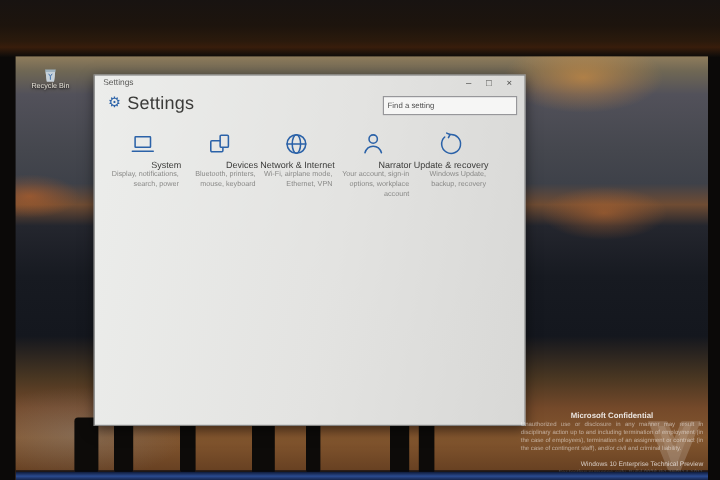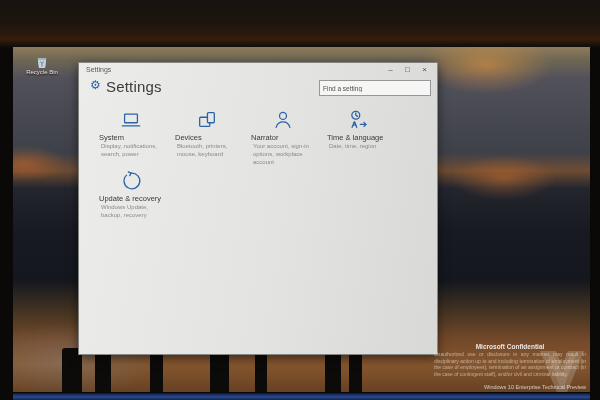--- a/index.html
+++ b/index.html
@@ -61,21 +61,21 @@
   .app-title{position:absolute;left:27px;top:2px;font-size:15px;color:#3c3c3a;letter-spacing:.2px}
   .search{
     position:absolute;right:6px;top:4px;width:104px;height:12px;
     font-size:6.5px;padding:1px 3px;color:#555;
     background:#f6f6f5;border:1px solid #97979a;outline:none;
     font-family:"Liberation Sans",sans-serif;
   }
   .search::placeholder{color:#4f4f4f;opacity:1}
   
   .grid{position:absolute;left:8px;top:46px;width:336px;display:flex;flex-wrap:wrap}
-  .tile{width:64px;margin:0 0 4px 12px;text-align:left;cursor:default}
+  .tile{width:64px;margin:0 0 4px 0;text-align:right;cursor:default}
   .tile svg{display:block;margin:0 auto 2px auto;stroke:#2b62a8;fill:none;stroke-width:1.4;stroke-linecap:round;stroke-linejoin:round}
   .tile .fillbg{fill:#e7e7e5}
   .t-label{font-size:7.5px;color:#3a3a38;line-height:1.2}
   .t-sub{font-size:6px;color:#8a8a88;line-height:1.3;margin-top:1px;padding:0 2px}
 </style>
 </head>
 <body>
 
 <div class="bezel-top"></div>
 
@@ -128,41 +128,40 @@
 
       <div class="tile">
         <svg width="22" height="22" viewBox="0 0 24 24">
           <rect x="4" y="9" width="11" height="10" rx="1"></rect>
           <rect class="fillbg" x="12.5" y="4" width="7.5" height="11" rx="1"></rect>
         </svg>
         <div class="t-label">Devices</div>
         <div class="t-sub">Bluetooth, printers, mouse, keyboard</div>
       </div>
 
+      <div class="tile">
+        <svg width="22" height="22" viewBox="0 0 24 24">
+          <circle cx="12" cy="12" r="8.5"></circle>
+            <ellipse cx="12" cy="12" rx="3.8" ry="8.5"></ellipse>
+            <path d="M3.5 12h17"></path>
+        </svg>
+        <div class="t-label">Network &amp; Internet</div>
+        <div class="t-sub">Wi-Fi, airplane mode, Ethernet, VPN</div>
+      </div>
 
 
       <div class="tile">
         <svg width="22" height="22" viewBox="0 0 24 24">
           <circle cx="12" cy="7.5" r="3.8"></circle>
             <path d="M4.5 20c1.2-4 4-6 7.5-6s6.3 2 7.5 6"></path>
         </svg>
         <div class="t-label">Narrator</div>
         <div class="t-sub">Your account, sign-in options, workplace account</div>
       </div>
 
-      <div class="tile">
-        <svg width="22" height="22" viewBox="0 0 24 24">
-          <circle cx="8.5" cy="6.8" r="4.3"></circle>
-            <path d="M8.5 4.4v2.4l1.9 1.2"></path>
-          <path d="M4.5 20l2.3-6h.4l2.3 6M5.6 17.6h3.2"></path>
-          <path d="M13.5 16.8h6.2m-2.3-2.2l2.4 2.2-2.4 2.2"></path>
-        </svg>
-        <div class="t-label">Time &amp; language</div>
-        <div class="t-sub">Date, time, region</div>
-      </div>
 
 
 
       <div class="tile">
         <svg width="22" height="22" viewBox="0 0 24 24">
           <path d="M7.2 5.6A8.6 8.6 0 1 0 12 3.4"></path>
           <path d="M12 3.4L9 2.1m3 1.3L10.6 6.2"></path>
         </svg>
         <div class="t-label">Update &amp; recovery</div>
         <div class="t-sub">Windows Update, backup, recovery</div>

